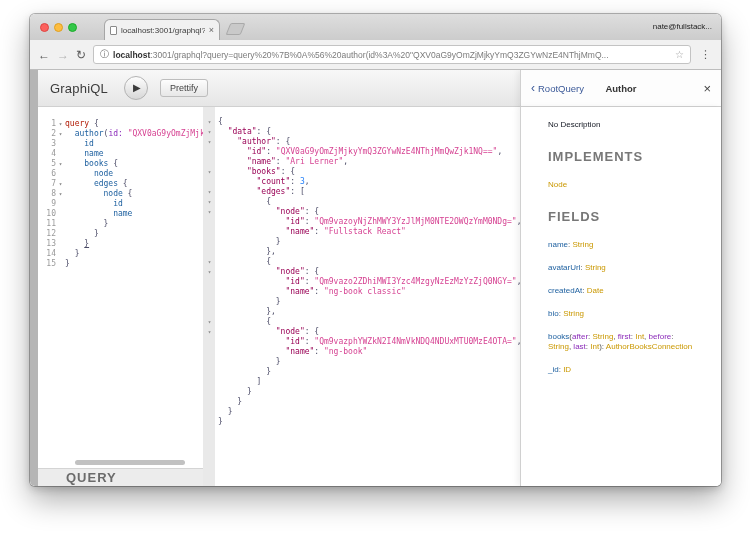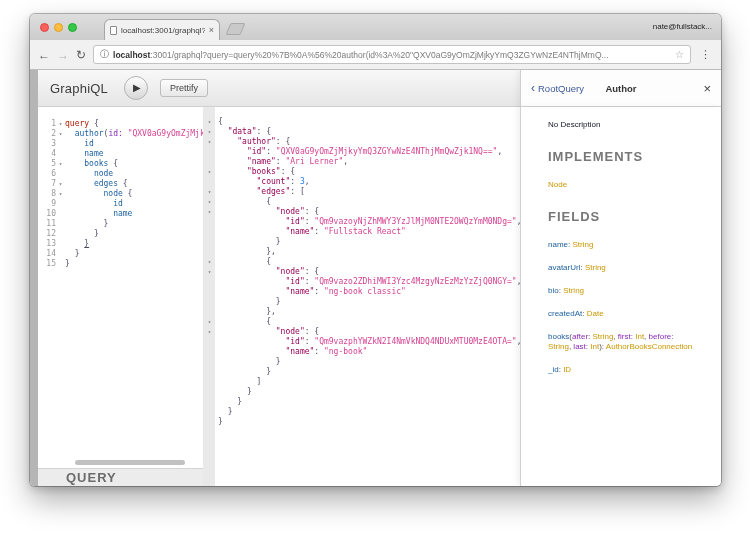--- a/index.html
+++ b/index.html
@@ -215,22 +215,22 @@
       <div class="doc-body">
         <div class="doc-nodesc">No Description</div>
         <div class="doc-cat">IMPLEMENTS</div>
         <div class="doc-impl" id="implements-list">
             <div><span class="dt-type">Node</span></div>
           </div>
         <div class="doc-cat">FIELDS</div>
         <div id="doc-fields">
             <div class="doc-field"><span class="dt-fname">name</span><span class="dt-p">: </span><span class="dt-type">String</span></div>
             <div class="doc-field"><span class="dt-fname">avatarUrl</span><span class="dt-p">: </span><span class="dt-type">String</span></div>
+            <div class="doc-field"><span class="dt-fname">createdAt</span><span class="dt-p">: </span><span class="dt-type">Date</span></div>
             <div class="doc-field"><span class="dt-fname">bio</span><span class="dt-p">: </span><span class="dt-type">String</span></div>
-            <div class="doc-field"><span class="dt-fname">createdAt</span><span class="dt-p">: </span><span class="dt-type">Date</span></div>
             <div class="doc-field"><span class="dt-fname">books</span><span class="dt-p">(</span><span class="dt-arg">after</span><span class="dt-p">: </span><span class="dt-type">String</span><span class="dt-p">, </span><span class="dt-arg">first</span><span class="dt-p">: </span><span class="dt-type">Int</span><span class="dt-p">, </span><span class="dt-arg">before</span><span class="dt-p">: </span><span class="dt-type">String</span><span class="dt-p">, </span><span class="dt-arg">last</span><span class="dt-p">: </span><span class="dt-type">Int</span><span class="dt-p">): </span><span class="dt-type">AuthorBooksConnection</span></div>
             <div class="doc-field"><span class="dt-fname">_id</span><span class="dt-p">: </span><span class="dt-type">ID</span></div>
           </div>
       </div>
     </div>
 
   </div>
 </div>
 
 </body></html>

